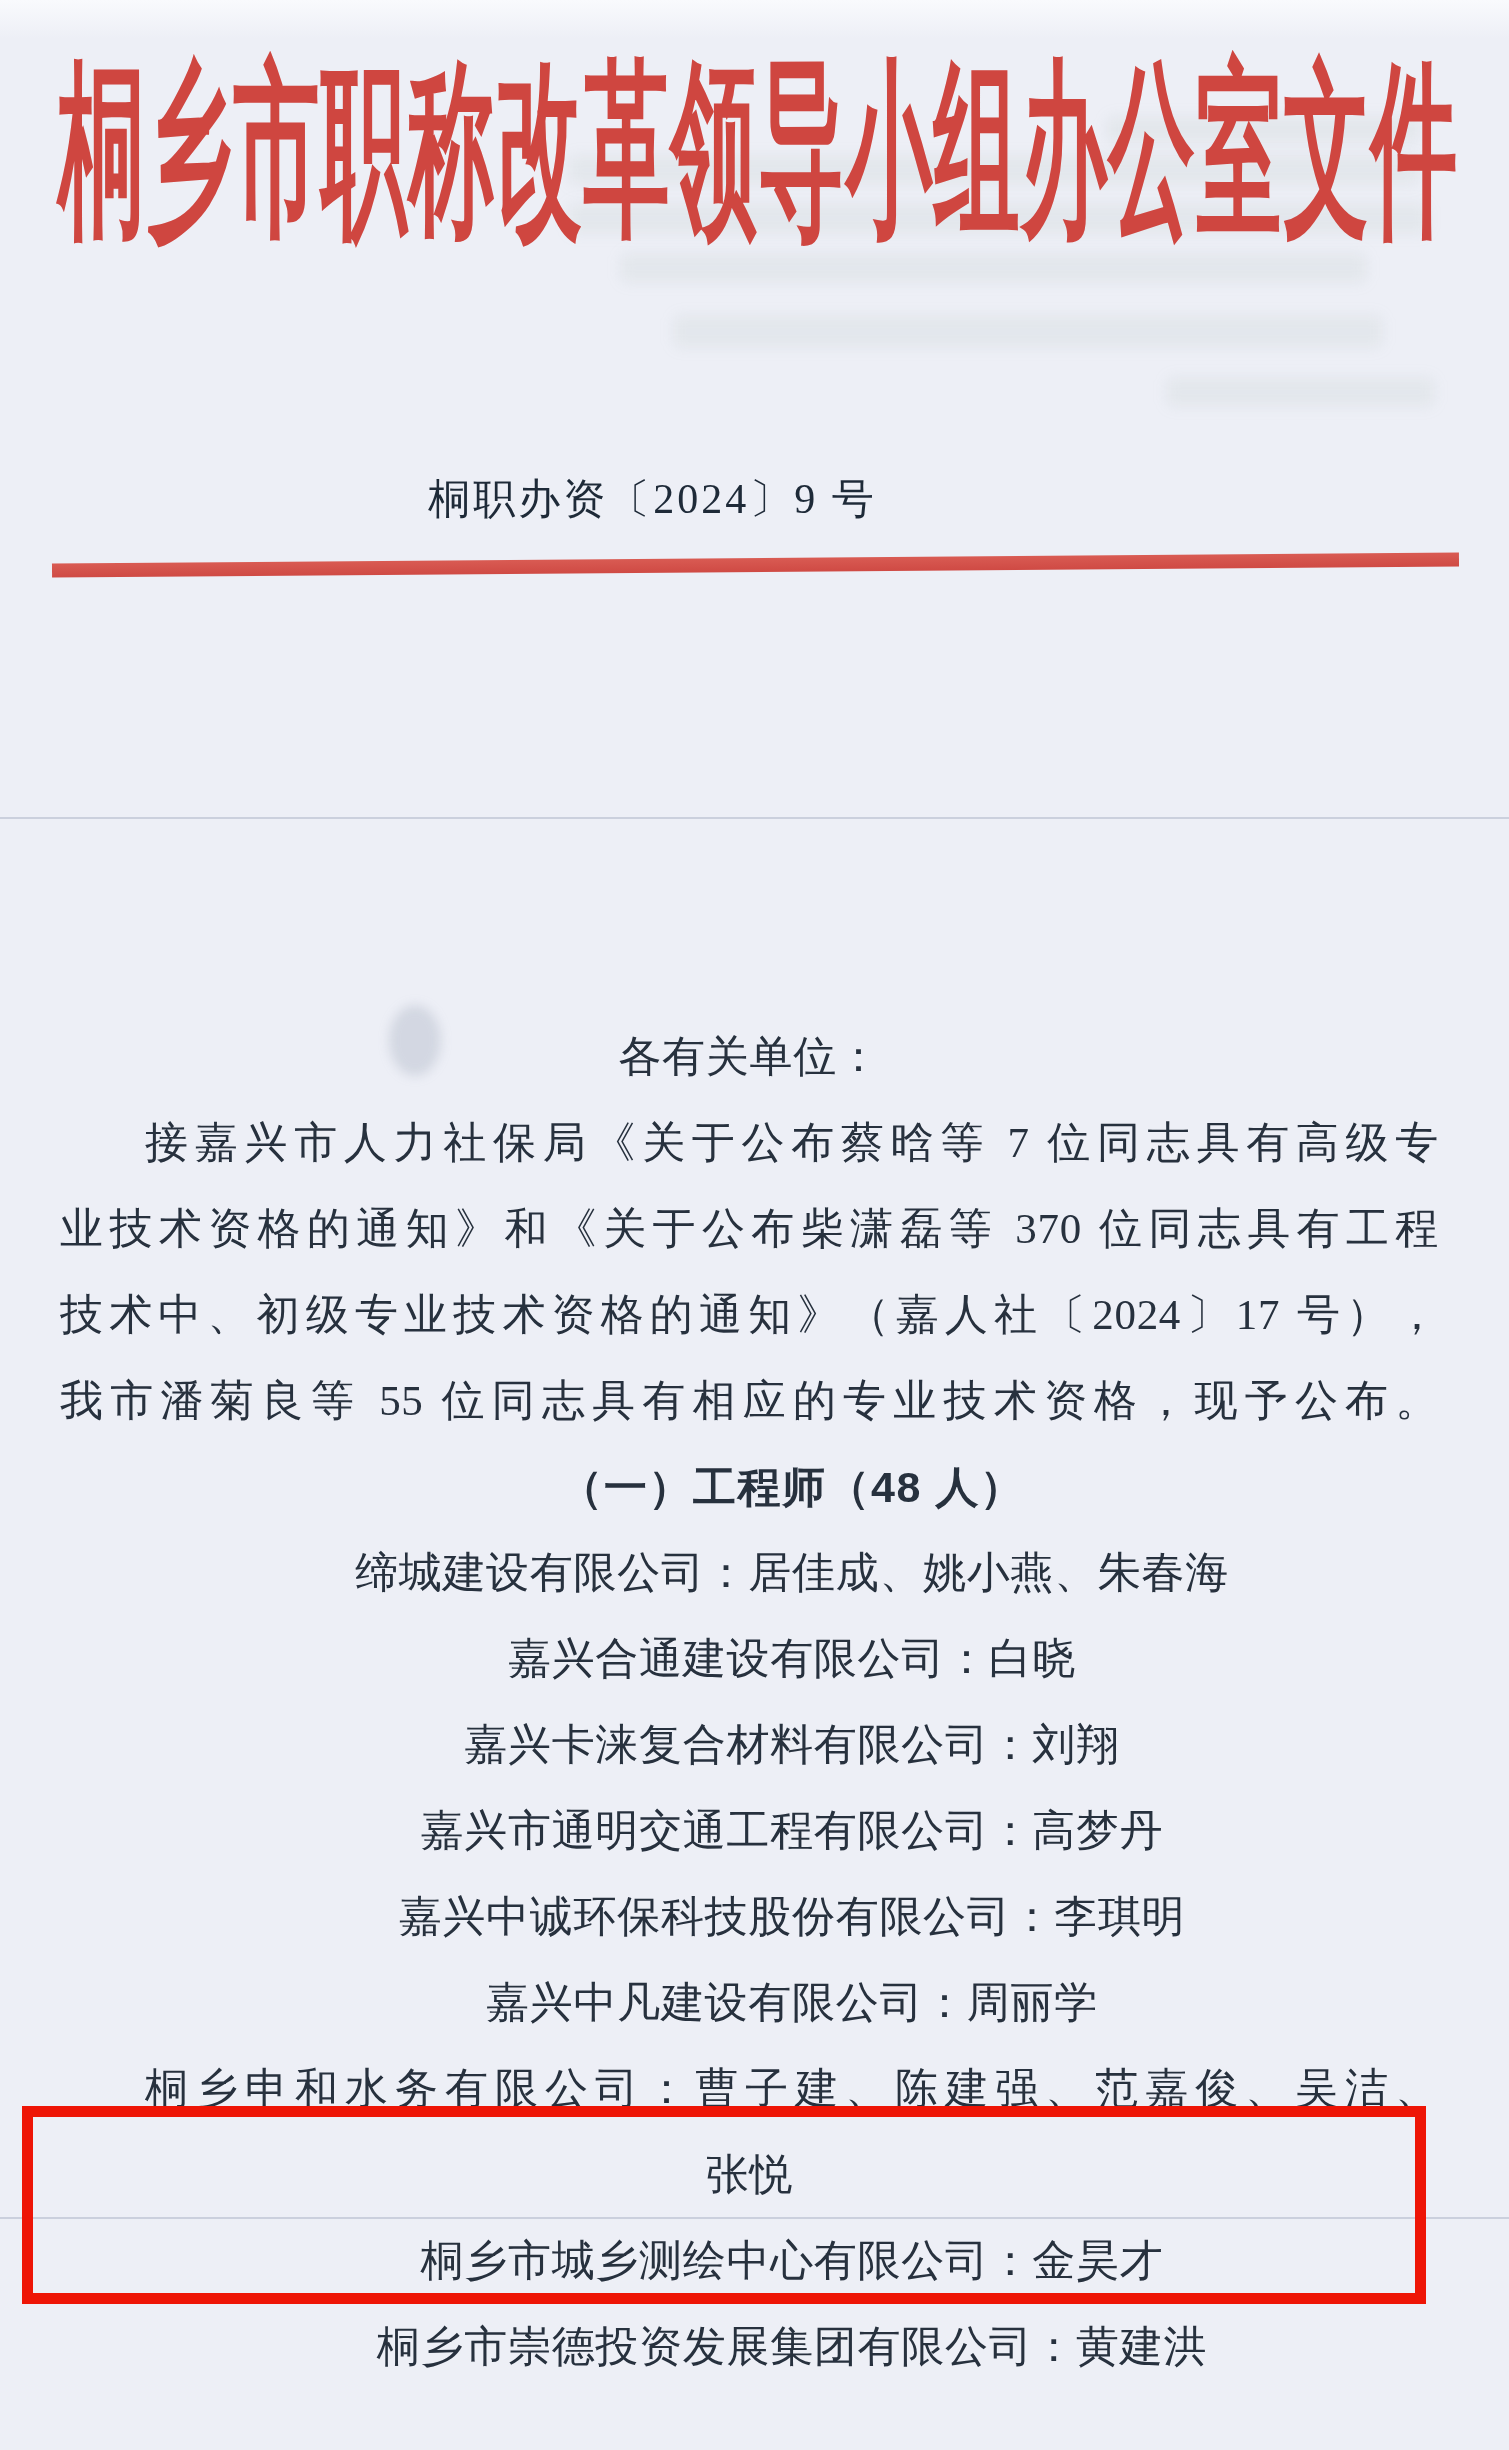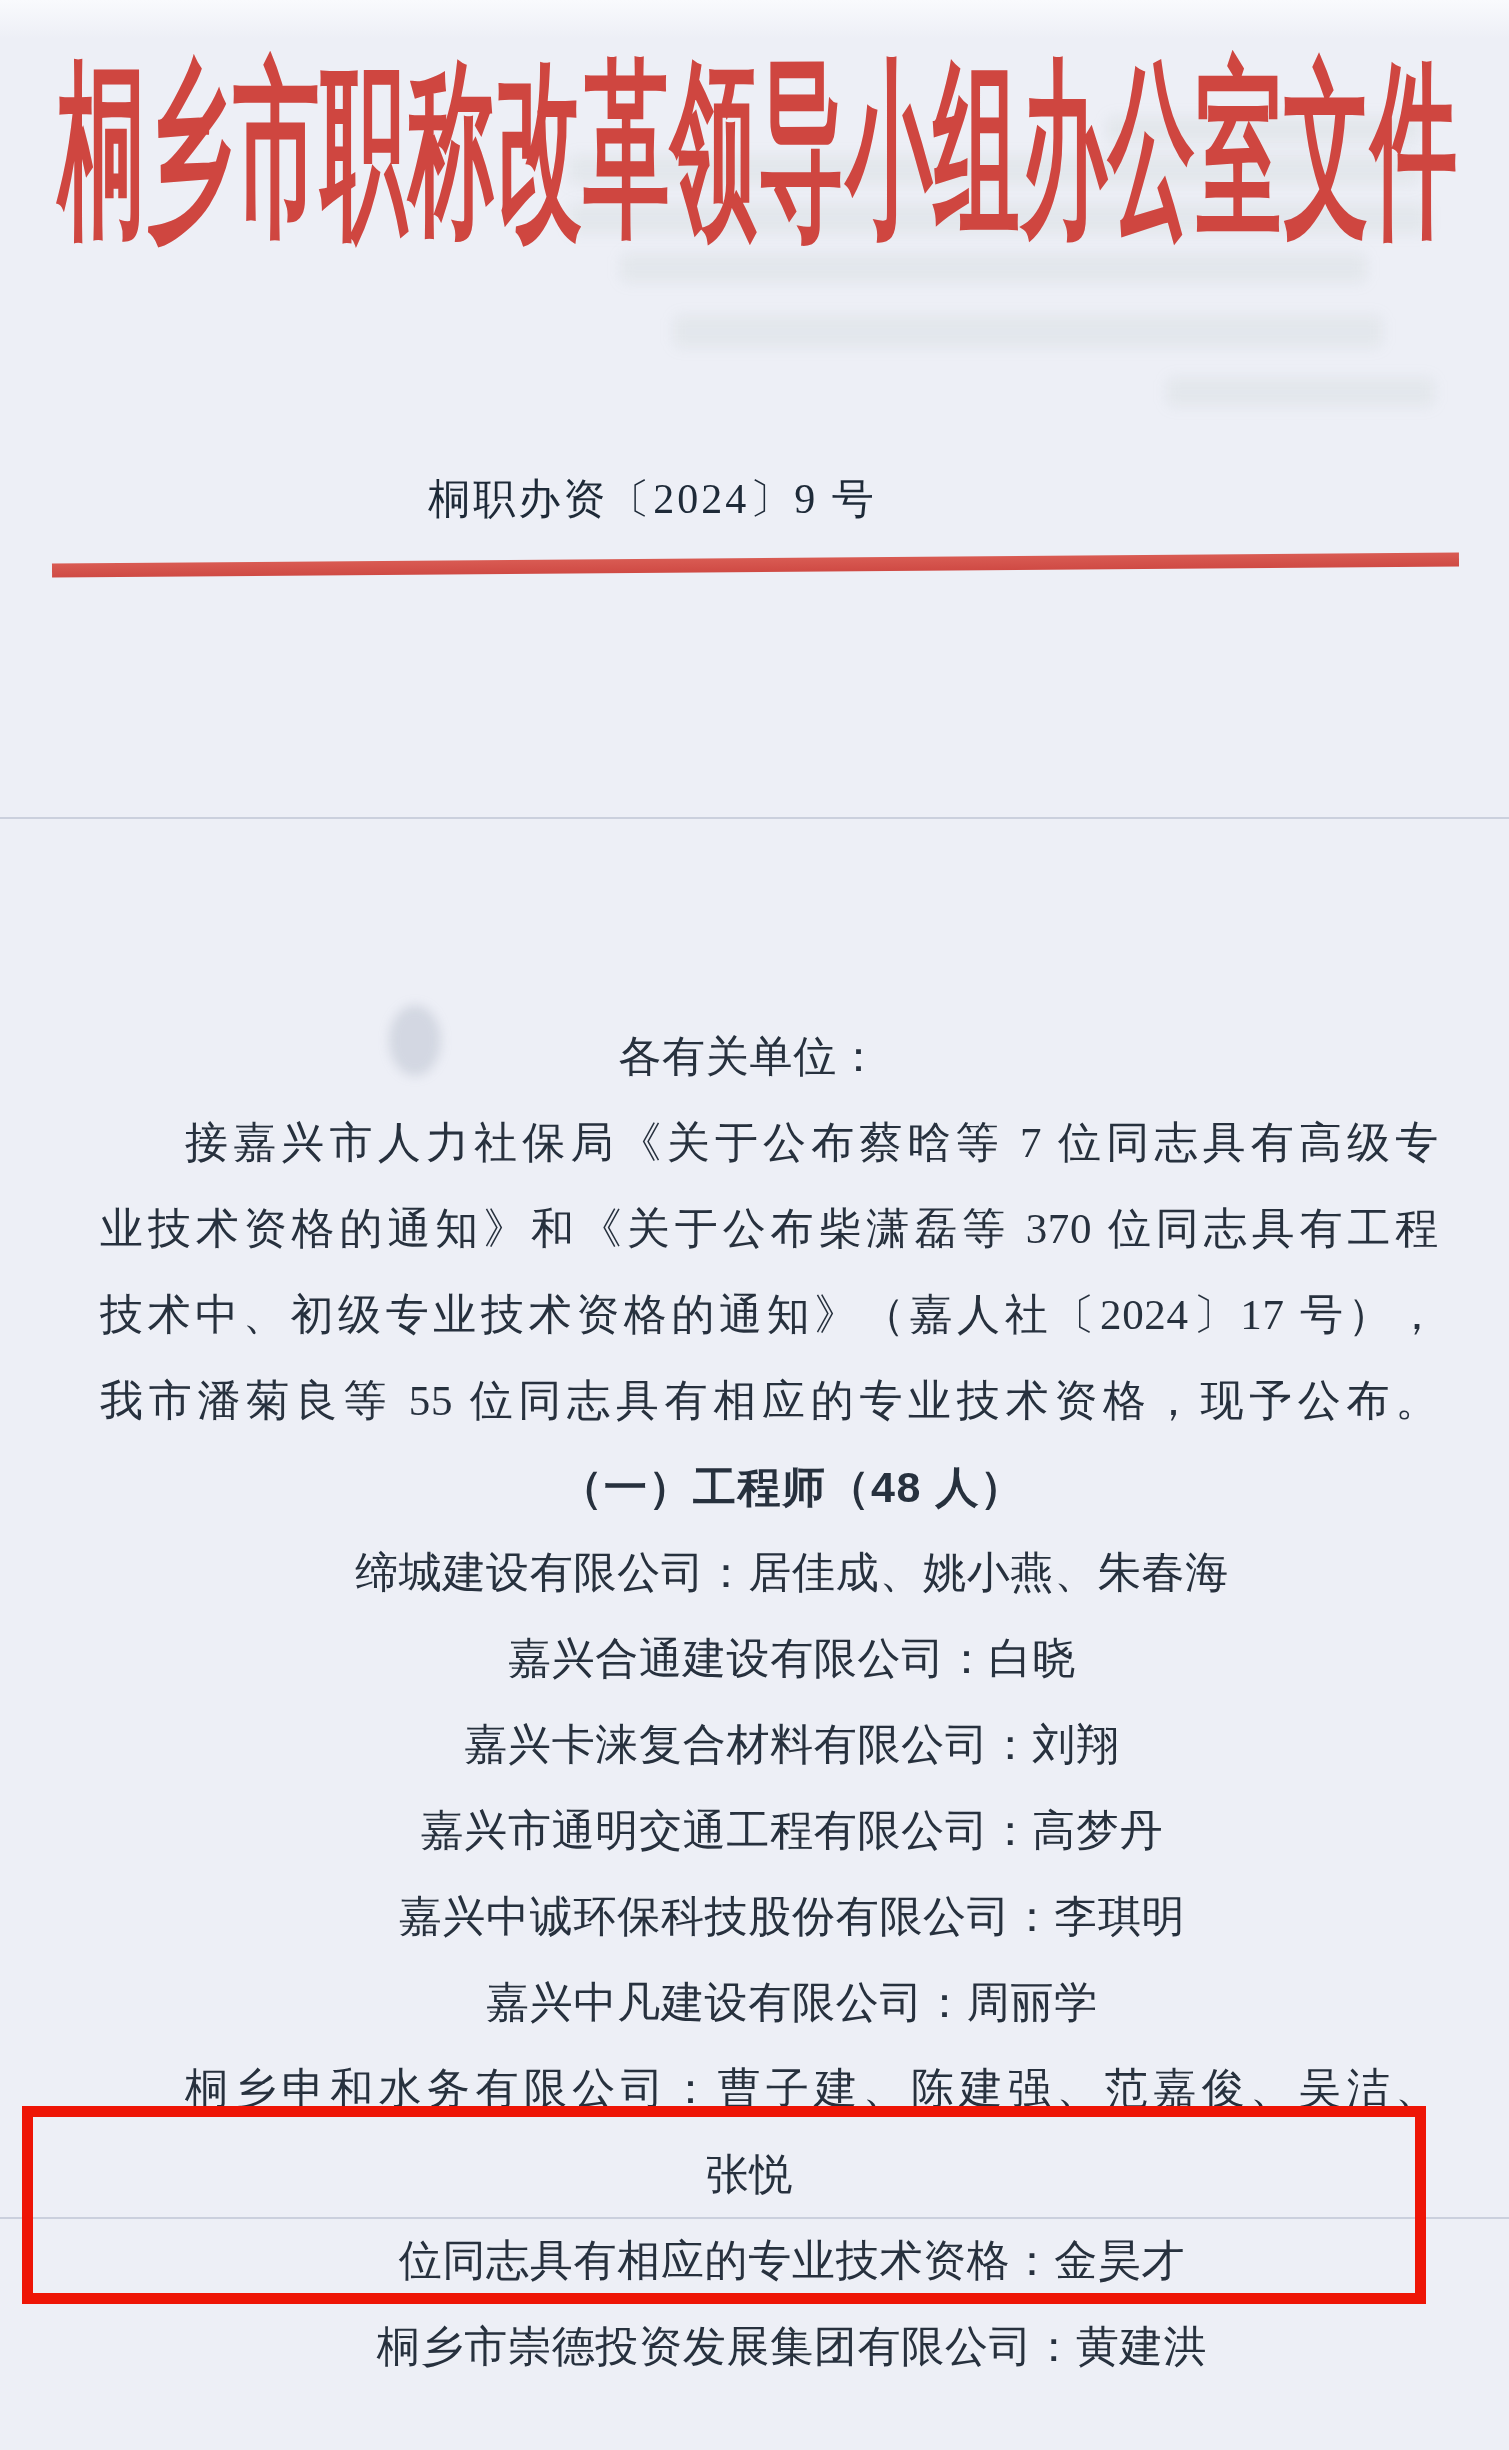--- a/index.html
+++ b/index.html
@@ -36,21 +36,21 @@
     position:absolute;top:722px;left:0;width:100%;text-align:center;
     font-size:70px;line-height:117px;font-weight:700;letter-spacing:3.7px;
     color:#161f2b;white-space:nowrap;
   }
   .body-block{
     position:absolute;left:60px;top:1014px;width:1379px;
     font-size:43px;color:#27313e;letter-spacing:0.7px;
   }
   .ln{height:86px;line-height:86px;white-space:nowrap;text-align:center;}
   .ind{text-indent:85px;}
-  .just{white-space:normal;text-align:justify;text-align-last:justify;overflow:hidden;margin-left:40px;}
+  .just{white-space:normal;text-align:justify;text-align-last:justify;overflow:hidden;}
   .bold{font-weight:700;font-family:"Liberation Sans","DejaVu Sans",sans-serif;letter-spacing:1.5px;}
   .highlight-box{
     position:absolute;left:22.4px;top:2106px;width:1404px;height:198px;
     border:11.2px solid #ee1506;box-sizing:border-box;
   }
 </style>
 </head>
 <body>
 
 <div class="page">
@@ -83,20 +83,20 @@
     <div class="ln just">我市潘菊良等 55 位同志具有相应的专业技术资格，现予公布。</div>
     <div class="ln ind bold">（一）工程师（48 人）</div>
     <div class="ln ind">缔城建设有限公司：居佳成、姚小燕、朱春海</div>
     <div class="ln ind">嘉兴合通建设有限公司：白晓</div>
     <div class="ln ind">嘉兴卡涞复合材料有限公司：刘翔</div>
     <div class="ln ind">嘉兴市通明交通工程有限公司：高梦丹</div>
     <div class="ln ind">嘉兴中诚环保科技股份有限公司：李琪明</div>
     <div class="ln ind">嘉兴中凡建设有限公司：周丽学</div>
     <div class="ln ind just">桐乡申和水务有限公司：曹子建、陈建强、范嘉俊、吴洁、</div>
     <div class="ln">张悦</div>
-    <div class="ln ind">位同志具有相应的专业技术资格：金昊才</div>
+    <div class="ln ind">桐乡市城乡测绘中心有限公司：金昊才</div>
     <div class="ln ind">桐乡市崇德投资发展集团有限公司：黄建洪</div>
   </div>
 
   <div class="highlight-box"></div>
 
 </div>
 
 
 </body></html>

